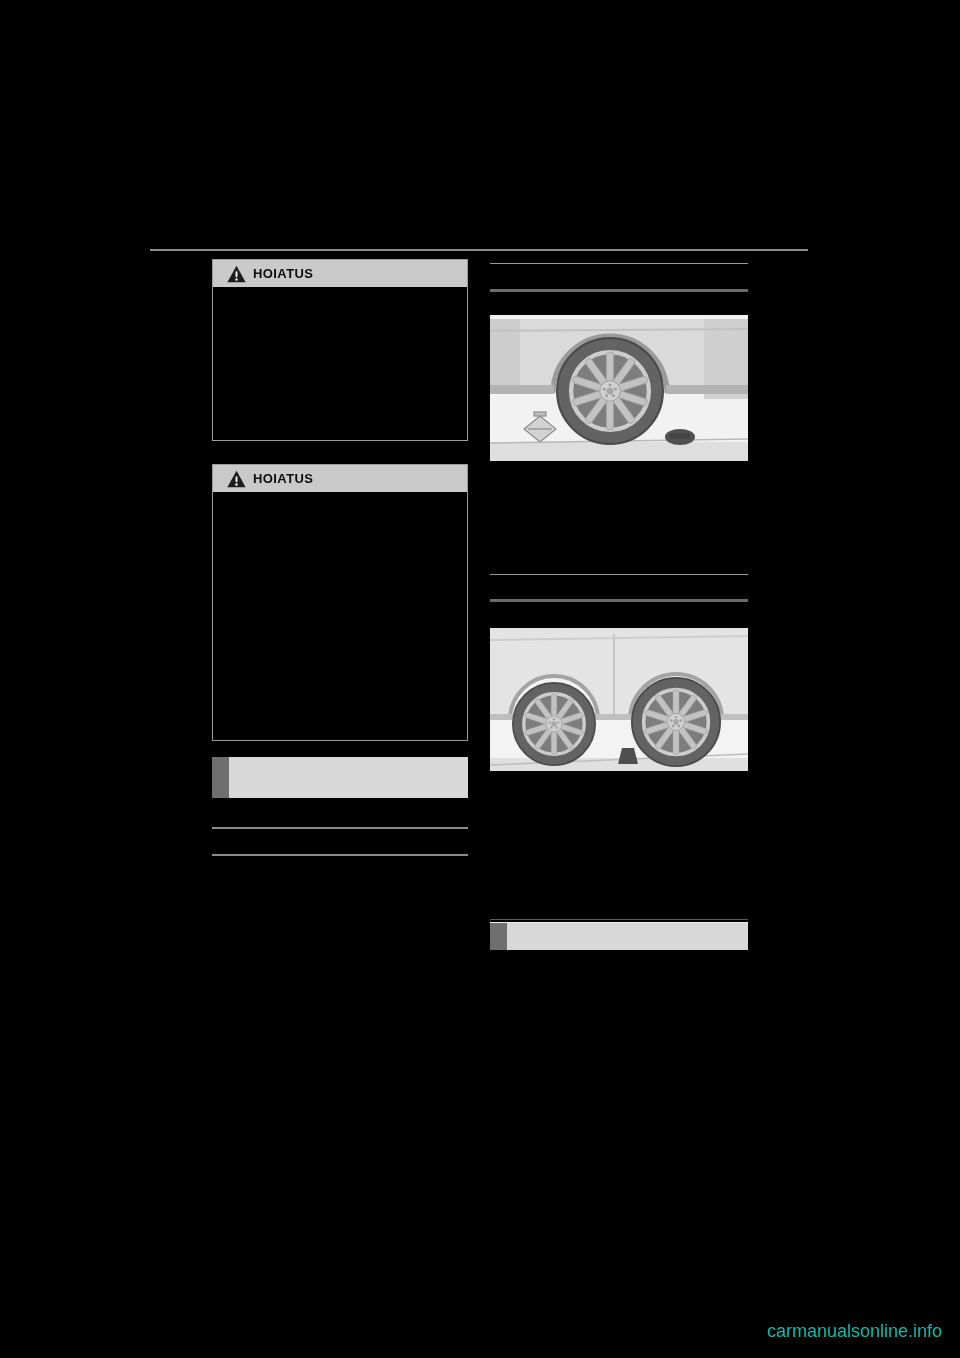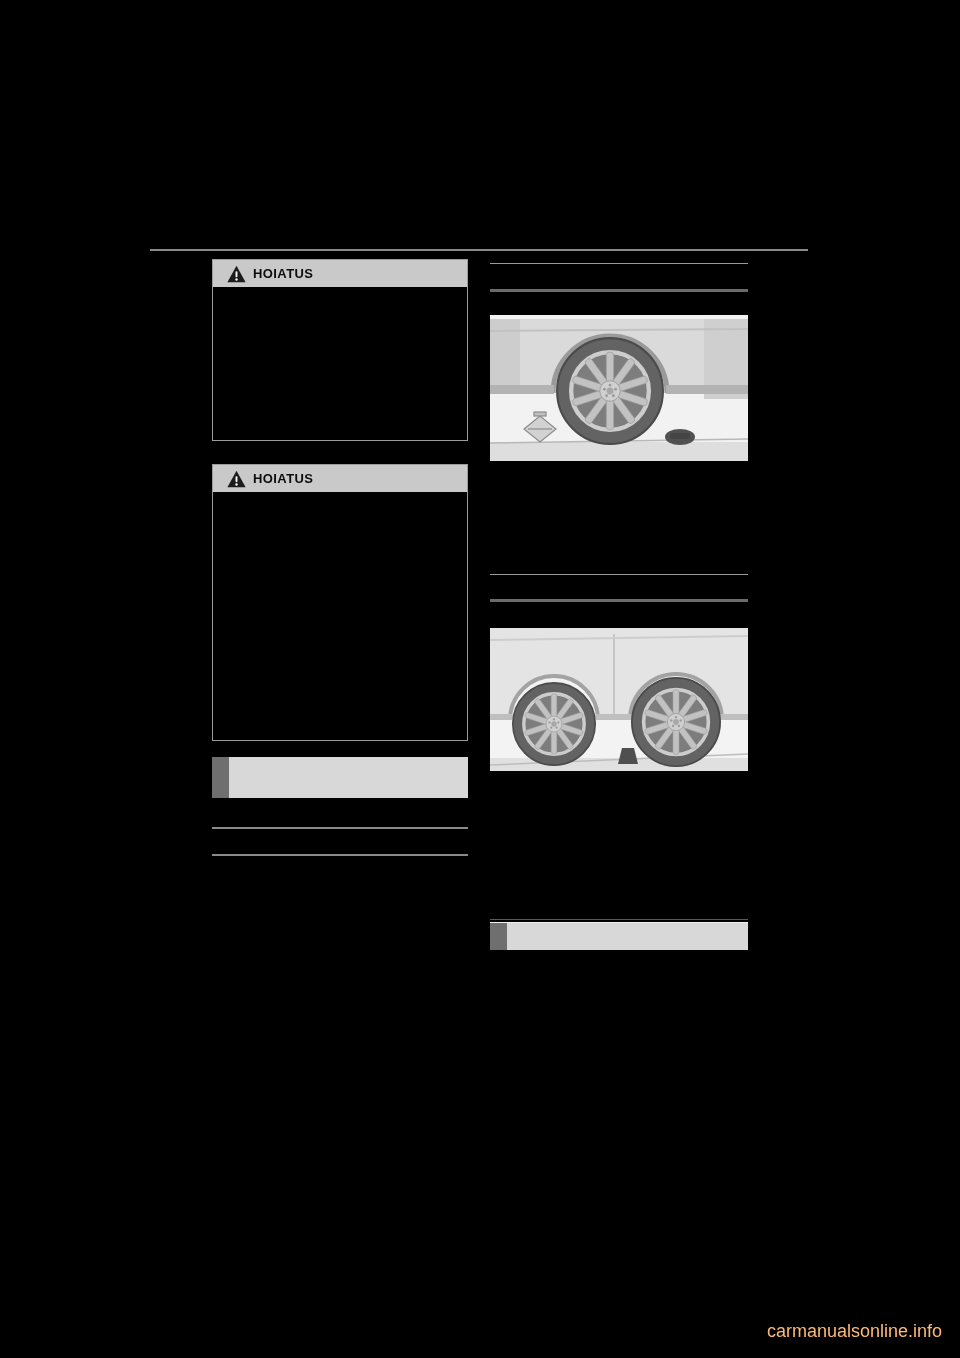--- a/index.html
+++ b/index.html
@@ -48,21 +48,21 @@
   .rrule2a { left:490px; top:574px; width:258px; }
   .rrule2b { left:490px; top:599px; width:258px; }
   .nright-top-rule { left:490px; top:919px; width:258px; height:1px; background:#5a5a5a; }
 
   .figure { background:#f2f2f2; line-height:0; }
   .fig1 { left:490px; top:315px; width:258px; height:146px; }
   .fig2 { left:490px; top:628px; width:258px; height:143px; }
   .figure svg { display:block; }
 
   .watermark {
-    right:18px; bottom:16px; font-size:18px; color:#fdba74;
+    right:18px; bottom:16px; font-size:18px; color:#14b8a6;
   }
   .defs-holder { position:absolute; width:0; height:0; overflow:hidden; }
 </style>
 </head>
 <body>
 
 <svg class="defs-holder" aria-hidden="true">
   <symbol id="alloy-wheel" viewBox="-50 -50 100 100">
     <circle r="49" fill="#636363"></circle>
     <circle r="49" fill="none" stroke="#4b4b4b" stroke-width="2"></circle>

